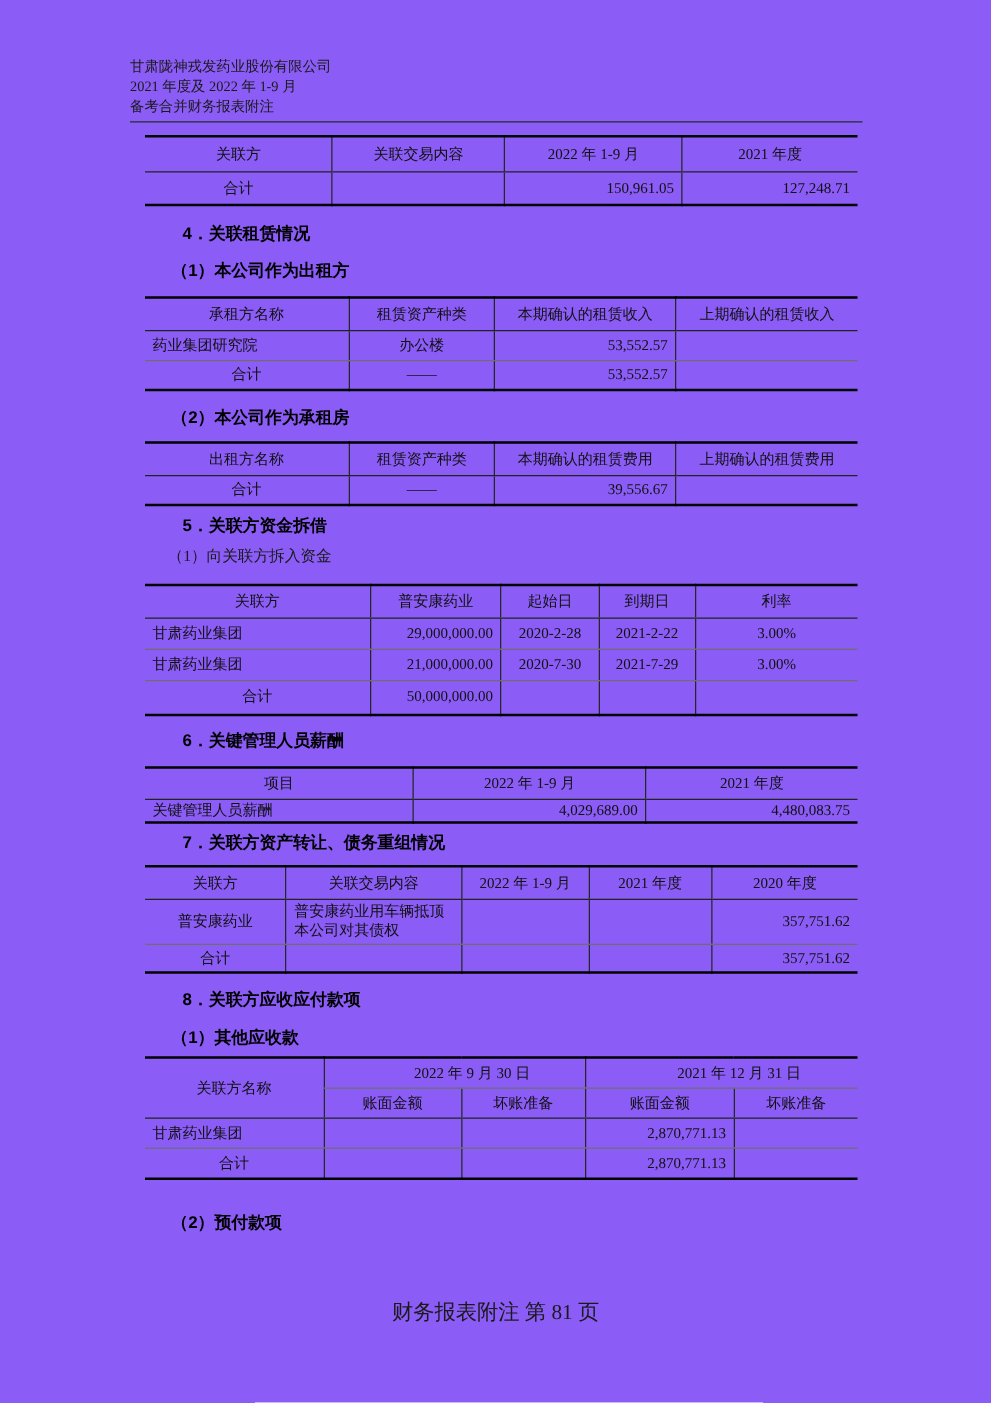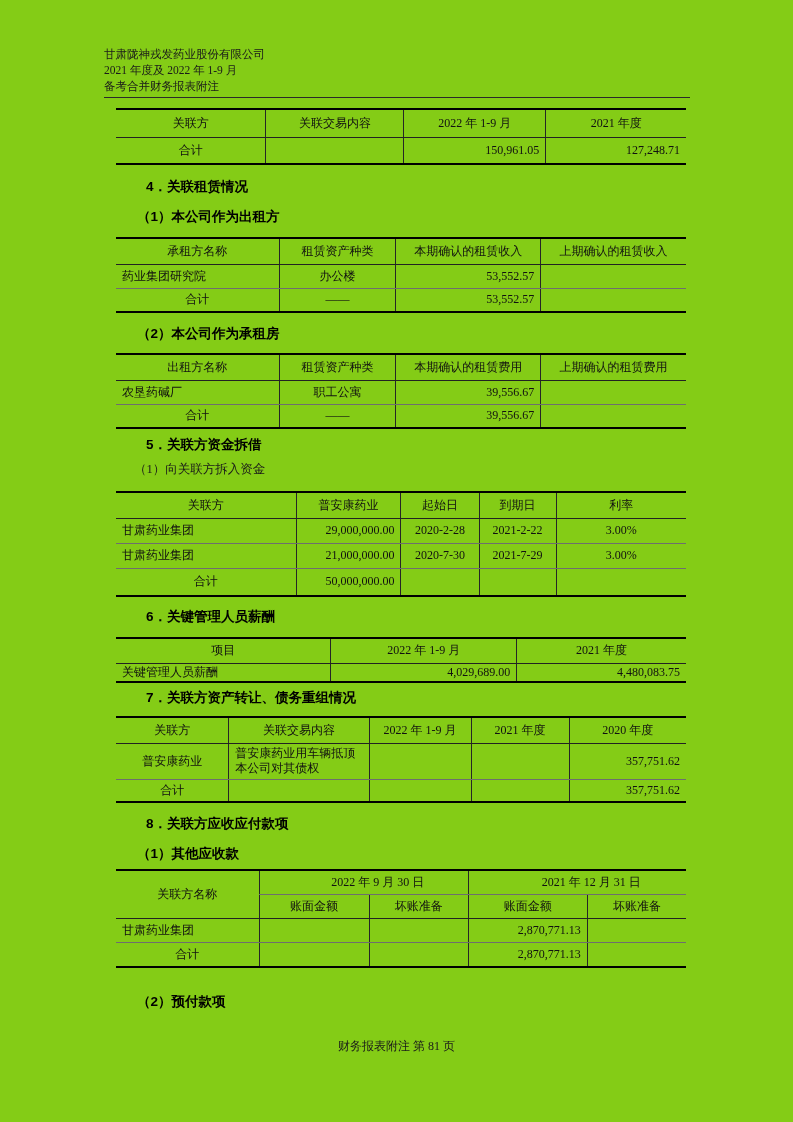--- a/index.html
+++ b/index.html
@@ -1,19 +1,19 @@
 <!DOCTYPE html>
 <html><head>
 <meta charset="utf-8">
 <style>
   html,body { margin:0; padding:0; background:#ffffff; }
   .page {
     position:relative;
     width:793px; height:1122px;
-    background:#84cc16;
+    background:#8b5cf6;
     font-family:"Liberation Serif","DejaVu Serif",serif;
     color:#151515;
     overflow:hidden;
     text-decoration:underline;
   }
   .content { position:absolute; left:104px; top:46px; width:586px; }
 
   .doc-header { font-size:11.5px; line-height:16px; color:#1a1a1a;
     border-bottom:1px solid #2a2a2a; padding-bottom:3px; }
 
@@ -54,21 +54,21 @@
   .mt-s6 { margin-top:11px; }
   .mt-t5 { margin-top:12px; }
   .mt-s7 { margin-top:6px; }
   .mt-t6 { margin-top:10px; }
   .mt-s8 { margin-top:12px; }
   .mt-s81 { margin-top:13px; }
   .mt-t7 { margin-top:7px; }
   .mt-s82 { margin-top:25px; }
 
   .page-footer { position:absolute; left:0; right:0; top:1038px;
-    text-align:center; font-size:12px; color:#1a1a1a; }
+    text-align:center; font-size:17px; color:#1a1a1a; }
 </style>
 </head>
 <body>
 
 <div class="page">
   <div class="content">
 
     <div class="doc-header">
       <div>甘肃陇神戎发药业股份有限公司</div>
       <div>2021 年度及 2022 年 1-9 月</div>
@@ -138,26 +138,20 @@
           <col style="width:20.5%">
           <col style="width:25.4%">
           <col style="width:25.5%">
         </colgroup>
       <tbody>
           <tr class="hd" style="height:26px">
         <th>出租方名称</th>
         <th>租赁资产种类</th>
         <th>本期确认的租赁费用</th>
         <th>上期确认的租赁费用</th>
-      </tr>
-      <tr style="height:24px">
-        <td class="l">农垦药碱厂</td>
-        <td class="c">职工公寓</td>
-        <td class="r">39,556.67</td>
-        <td class="r"></td>
       </tr>
       <tr style="height:24px">
         <td class="c">合计</td>
         <td class="c">——</td>
         <td class="r">39,556.67</td>
         <td class="r"></td>
       </tr>
     </tbody>
       </table>
 

